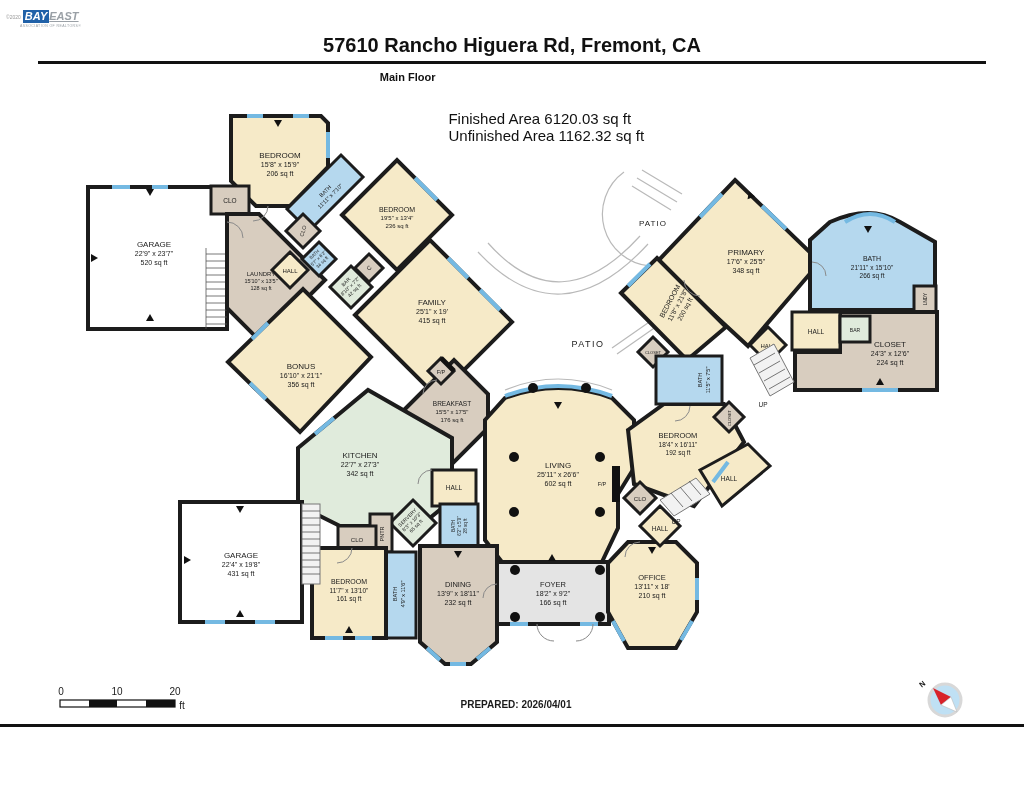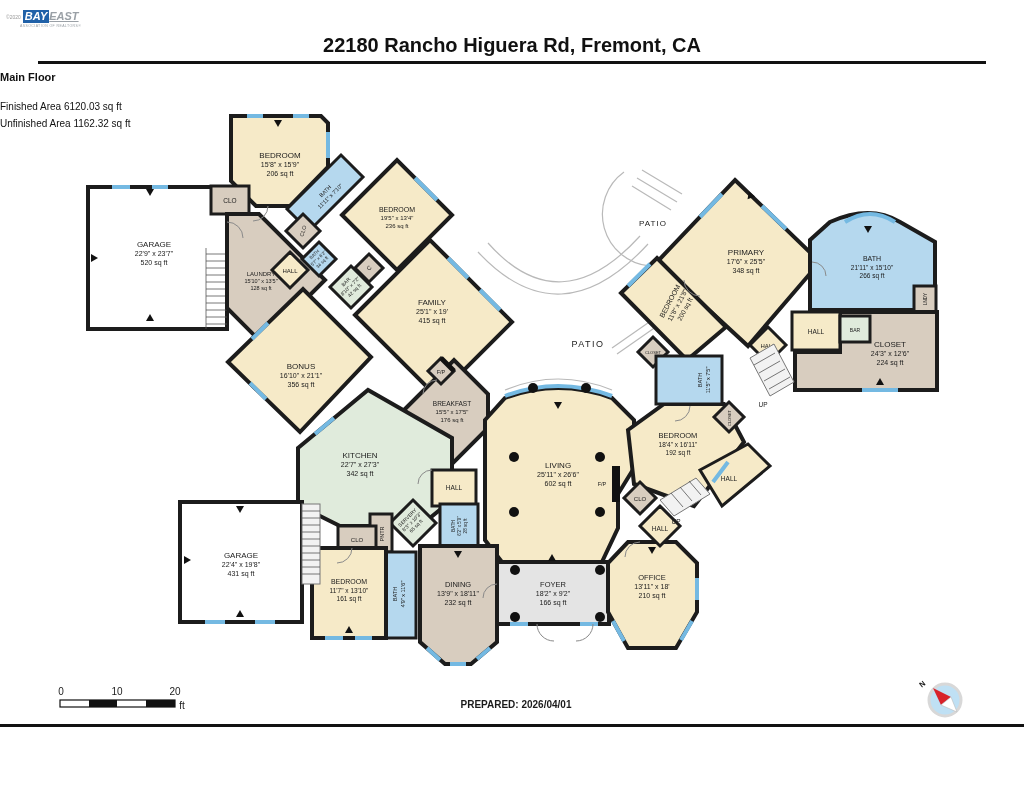--- a/index.html
+++ b/index.html
@@ -5,23 +5,23 @@
   html,body{margin:0;padding:0;background:#fff;}
   .page{position:relative;width:1024px;height:790px;background:#fff;overflow:hidden;font-family:"Liberation Sans",sans-serif;}
   
   .logo{position:absolute;top:10px;left:6px;display:flex;align-items:center;}
   .logo .copy{font-size:5px;color:#999;margin-right:2px;}
   .logo .bay{background:#2061a8;color:#fff;font-weight:bold;font-style:italic;font-size:11px;padding:0 2px;line-height:13px;}
   .logo .east{color:#9aa0a6;font-weight:bold;font-style:italic;font-size:11px;line-height:13px;text-decoration:underline;}
   .logo-sub{position:absolute;top:24px;left:20px;font-size:3.5px;color:#9aa0a6;letter-spacing:.4px;}
   .title{position:absolute;top:34px;left:0;width:100%;text-align:center;font-size:20px;font-weight:bold;color:#111;}
   .title-rule{position:absolute;top:61px;left:38px;width:948px;height:3px;background:#111;}
-  .subtitle{position:absolute;top:70px;left:0;width:100%;display:flex;justify-content:center;gap:13px;align-items:flex-start;flex-direction:column;}
+  .subtitle{position:absolute;top:70px;left:0;width:100%;display:flex;justify-content:center;gap:13px;align-items:flex-start;}
   .subtitle .floor{font-size:11px;font-weight:bold;color:#111;line-height:15px;}
-  .subtitle .areas{font-size:10px;color:#111;line-height:17px;}
+  .subtitle .areas{font-size:15px;color:#111;line-height:17px;margin-top:40px;}
   
   .footer-rule{position:absolute;top:724px;left:0;width:1024px;height:3px;background:#111;}
   .disclaimer{position:absolute;top:734px;left:8px;width:1000px;font-size:9px;color:#111;}
   
   svg.plan{position:absolute;top:0;left:0;}
   svg text{font-family:"Liberation Sans",sans-serif;fill:#1b1b1b;text-anchor:middle;}
   .w{stroke:#1c1c1c;stroke-width:4;stroke-linejoin:miter;}
   .w3{stroke:#1c1c1c;stroke-width:3;stroke-linejoin:miter;}
   .cream{fill:#f6eac8}.bathc{fill:#b5d8ee}.tan{fill:#d8cdbf}.mint{fill:#e0ebdc}.foy{fill:#e4e4e4}.wh{fill:#fff}
   .t9{font-size:9px}.t8{font-size:8px}.t75{font-size:7.5px}.t7{font-size:7px}.t65{font-size:6.5px}
@@ -40,21 +40,21 @@
 
 <div class="page">
 
   <div class="logo">
     <span class="copy">©2020</span>
     <span class="bay">BAY</span>
     <span class="east">EAST</span>
   </div>
   <div class="logo-sub">ASSOCIATION OF REALTORS®</div>
 
-  <div class="title">22180 Rancho Higuera Rd, Fremont, CA</div>
+  <div class="title">57610 Rancho Higuera Rd, Fremont, CA</div>
   <div class="title-rule"></div>
   <div class="subtitle">
     <span class="floor">Main Floor</span>
     <span class="areas">
       <span>Finished Area 6120.03 sq ft</span><br>
       <span>Unfinished Area 1162.32 sq ft</span>
     </span>
   </div>
 
   <svg class="plan" width="1024" height="790" viewBox="0 0 1024 790">

